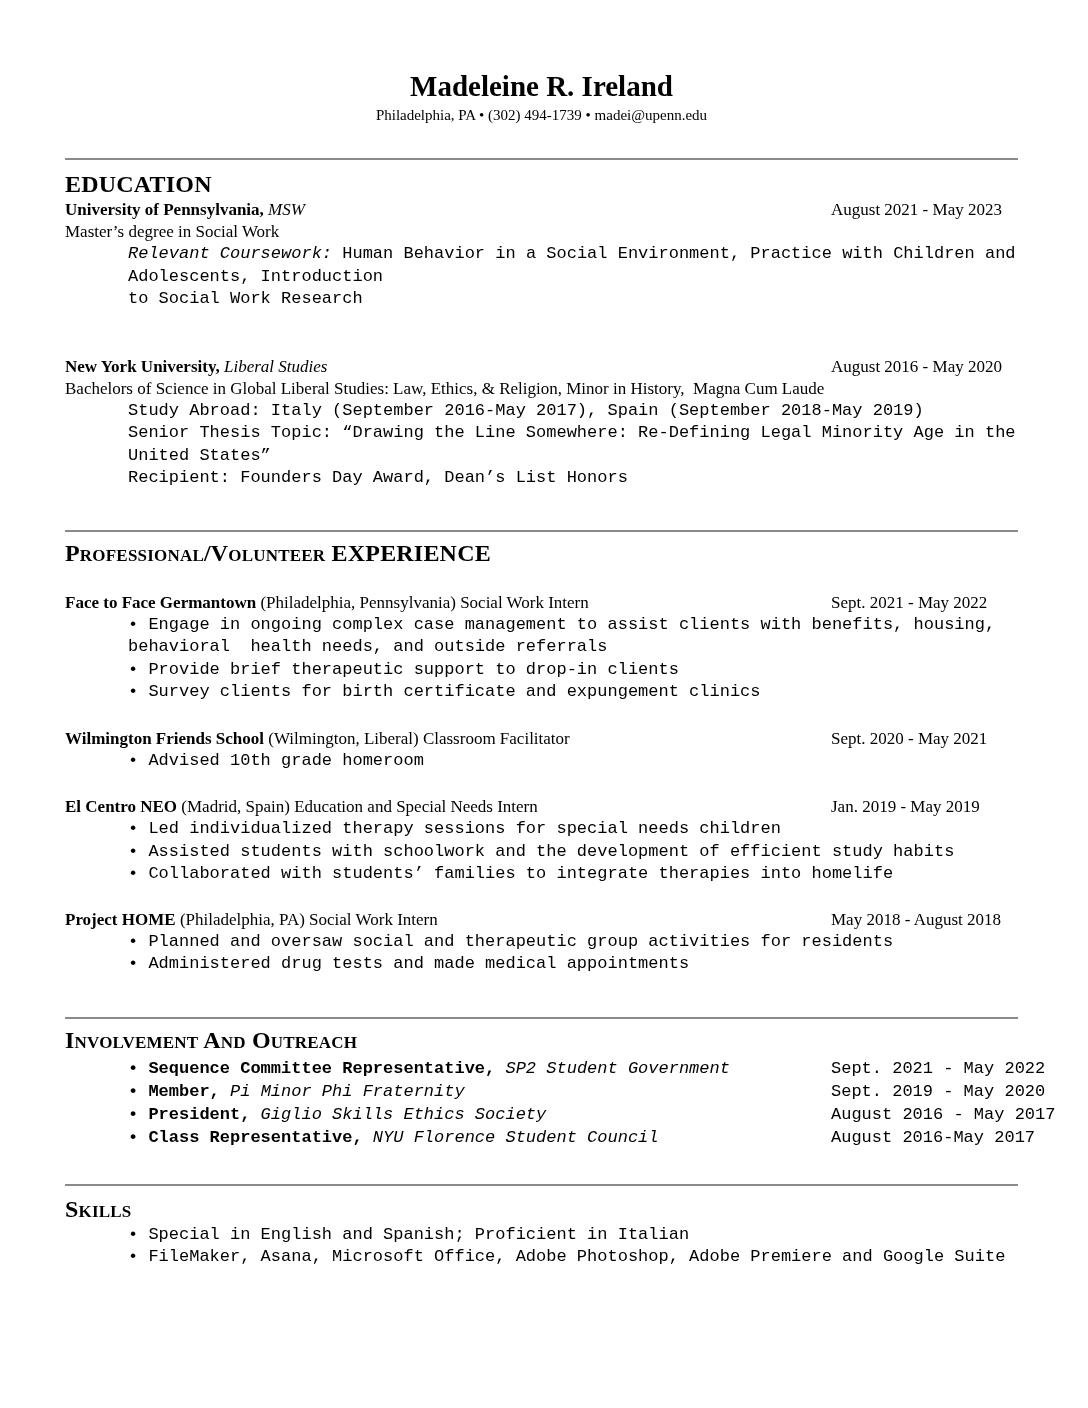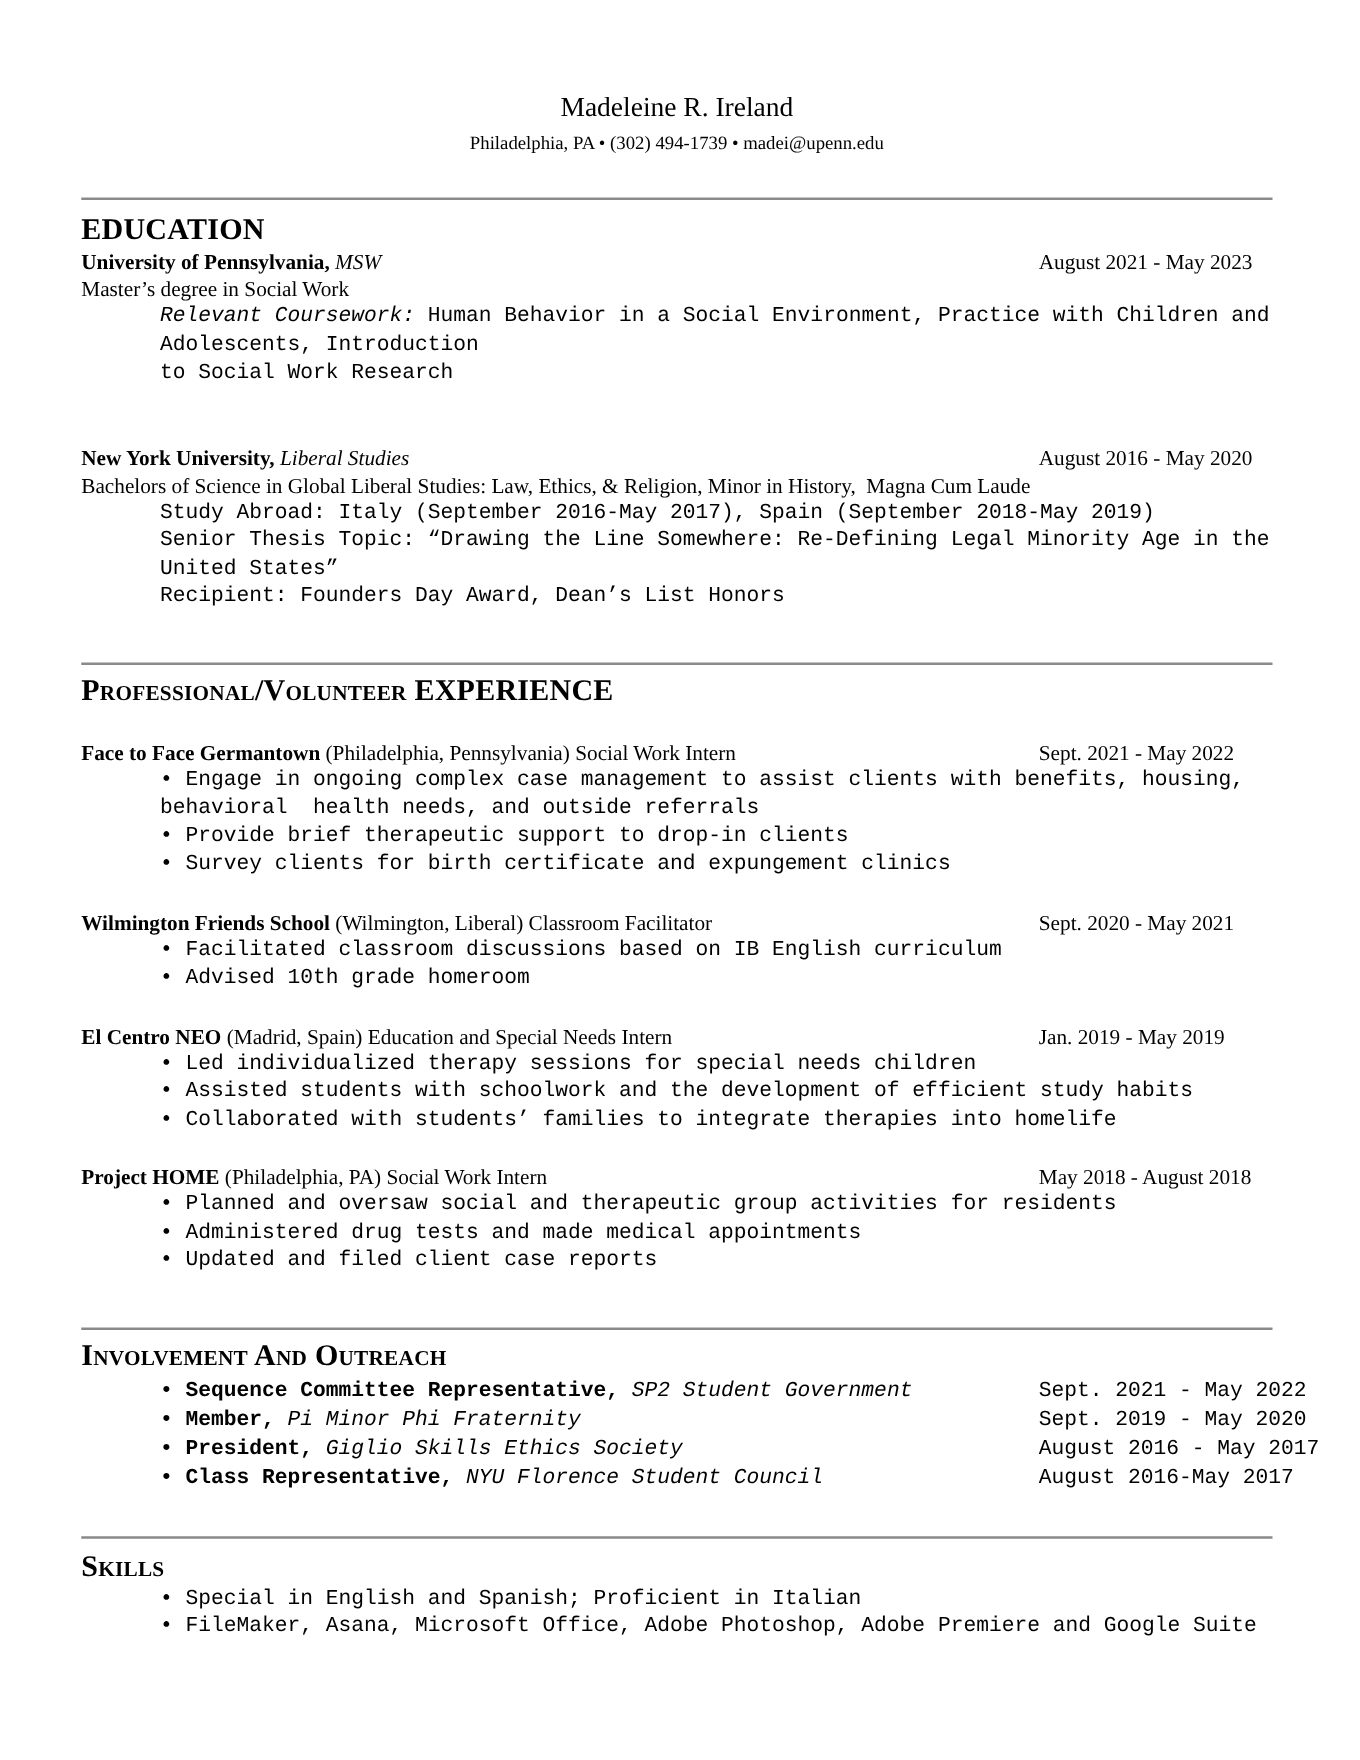--- a/index.html
+++ b/index.html
@@ -3,21 +3,21 @@
 <meta charset="utf-8">
 <style>
   html,body { margin:0; padding:0; background:#ffffff; }
   .page {
     position:relative; width:1088px; height:1408px; overflow:hidden;
     background:#ffffff; color:#000000;
     font-family:"Liberation Serif", serif; font-size:17px; line-height:22px;
     box-sizing:border-box; padding:72px 70px 0 65px;
   }
   .rz-header { text-align:center; }
-  .person-name { font-size:22px; line-height:28px; font-weight:normal; margin:0; }
+  .person-name { font-size:29px; line-height:28px; font-weight:bold; margin:0; }
   .contact-line { font-size:15px; line-height:22px; margin-top:4px; }
 
   .rule { border:none; height:0; border-top:2px solid #8a8a8a; margin:0; }
   .rule-1 { margin-top:32px; }
   .rule-2 { margin-top:40px; }
   .rule-3 { margin-top:41px; }
   .rule-4 { margin-top:35px; }
 
   .sec-h {
     font-size:24px; line-height:26px; font-weight:bold; margin:0;
@@ -101,42 +101,40 @@
 behavioral  health needs, and outside referrals</div>
       <div class="xp-bullet indent pre">• Provide brief therapeutic support to drop-in clients</div>
       <div class="xp-bullet indent pre">• Survey clients for birth certificate and expungement clinics</div>
     </div>
 
     <div class="xp-entry">
       <div class="row">
         <span class="b">Wilmington Friends School</span><span> (Wilmington, Liberal) Classroom Facilitator</span>
         <span class="date">Sept. 2020 - May 2021</span>
       </div>
-      <div class="xp-bullet indent pre">• Facilitated classroom discussions based on IB English curriculum</div>
       <div class="xp-bullet indent pre">• Advised 10th grade homeroom</div>
     </div>
 
     <div class="xp-entry">
       <div class="row">
         <span class="b">El Centro NEO</span><span> (Madrid, Spain) Education and Special Needs Intern</span>
         <span class="date">Jan. 2019 - May 2019</span>
       </div>
       <div class="xp-bullet indent pre">• Led individualized therapy sessions for special needs children</div>
       <div class="xp-bullet indent pre">• Assisted students with schoolwork and the development of efficient study habits</div>
       <div class="xp-bullet indent pre">• Collaborated with students’ families to integrate therapies into homelife</div>
     </div>
 
     <div class="xp-entry-last">
       <div class="row">
         <span class="b">Project HOME</span><span> (Philadelphia, PA) Social Work Intern</span>
         <span class="date">May 2018 - August 2018</span>
       </div>
       <div class="xp-bullet indent pre">• Planned and oversaw social and therapeutic group activities for residents</div>
       <div class="xp-bullet indent pre">• Administered drug tests and made medical appointments</div>
-      <div class="xp-bullet indent pre">• Updated and filed client case reports</div>
     </div>
   </section>
 
   <div class="rule rule-3"></div>
 
   <section>
     <h2 class="sec-h mt-b">Involvement And Outreach</h2>
     <div class="inv-list">
       <div class="inv-row indent">
         <span class="b">• Sequence Committee Representative,</span><span class="i"> SP2 Student Government</span>

